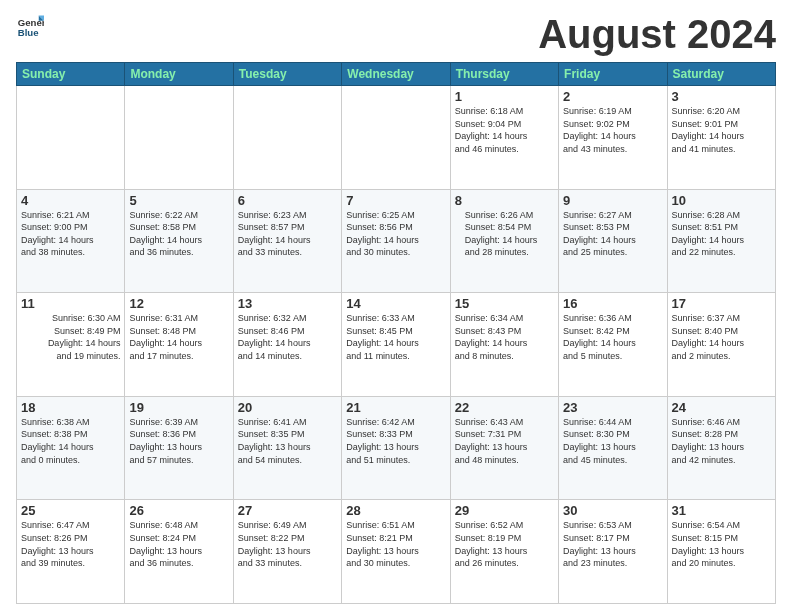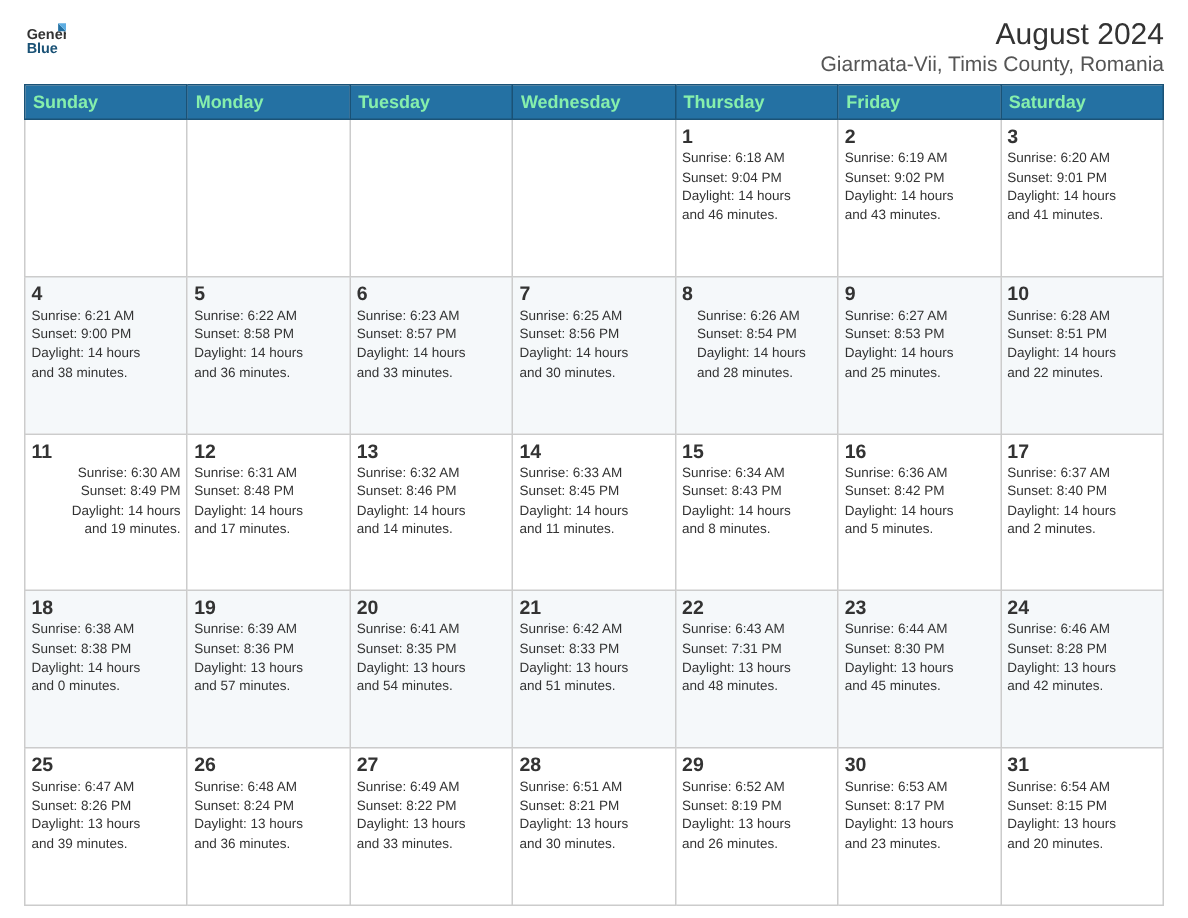--- a/index.html
+++ b/index.html
@@ -29,22 +29,22 @@
       gap: 4px;
     }
     .logo-icon {
       width: 28px;
       height: 28px;
     }
     .title-block {
       text-align: right;
     }
     .main-title {
-      font-size: 20px;
-      font-weight: normal;
+      font-size: 40px;
+      font-weight: bold;
       color: #333;
       line-height: 1.1;
       text-align: right;
     }
     .subtitle {
       font-size: 14px;
       color: #555;
     }
     .calendar {
       flex: 1;
@@ -98,21 +98,20 @@
     <div class="logo">
       <svg class="logo-icon" viewBox="0 0 32 32">
         <text x="2" y="16" font-size="11" font-weight="bold" fill="#333">General</text>
         <text x="2" y="27" font-size="11" font-weight="bold" fill="#1a5276">Blue</text>
         <polygon points="26,4 32,10 26,10" fill="#2471a3"></polygon>
         <polygon points="26,4 32,10 32,4" fill="#5dade2"></polygon>
       </svg>
     </div>
     <div class="title-block">
       <div class="main-title">August 2024</div>
-      <div class="subtitle">Giarmata-Vii, Timis County, Romania</div>
     </div>
   </div>
 
   <table class="calendar">
     <thead>
       <tr>
         <th>Sunday</th>
         <th>Monday</th>
         <th>Tuesday</th>
         <th>Wednesday</th>

